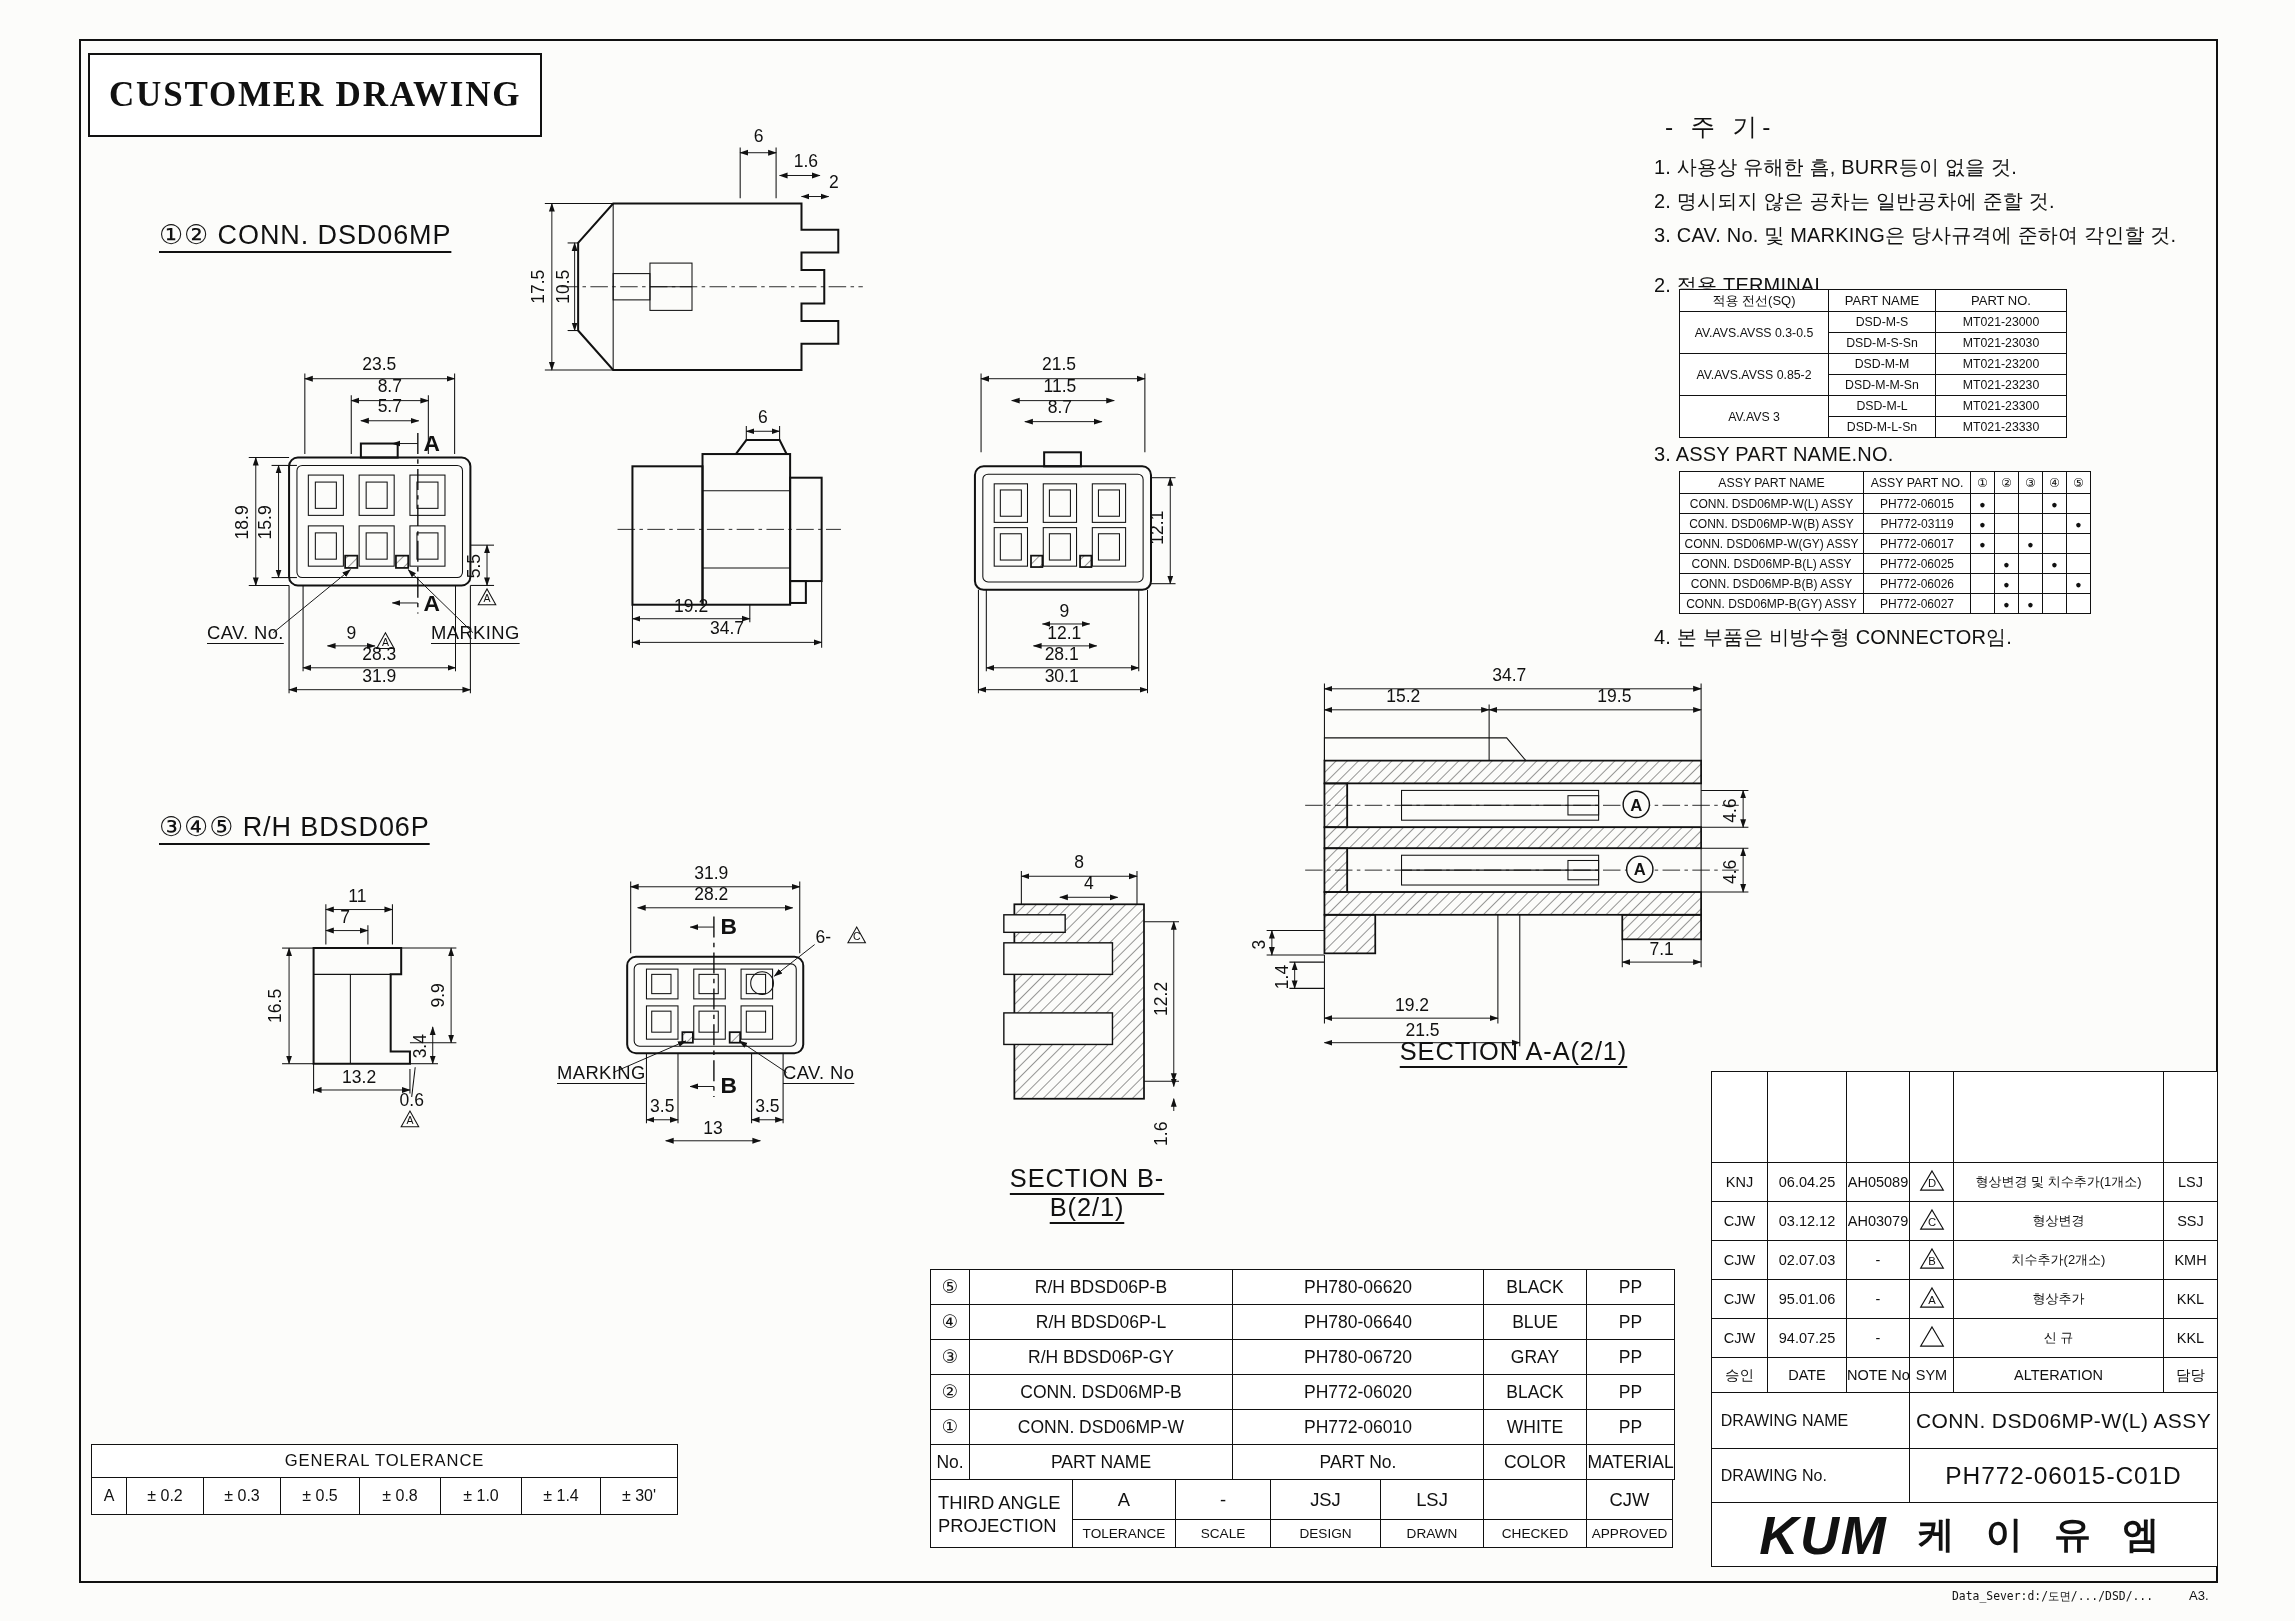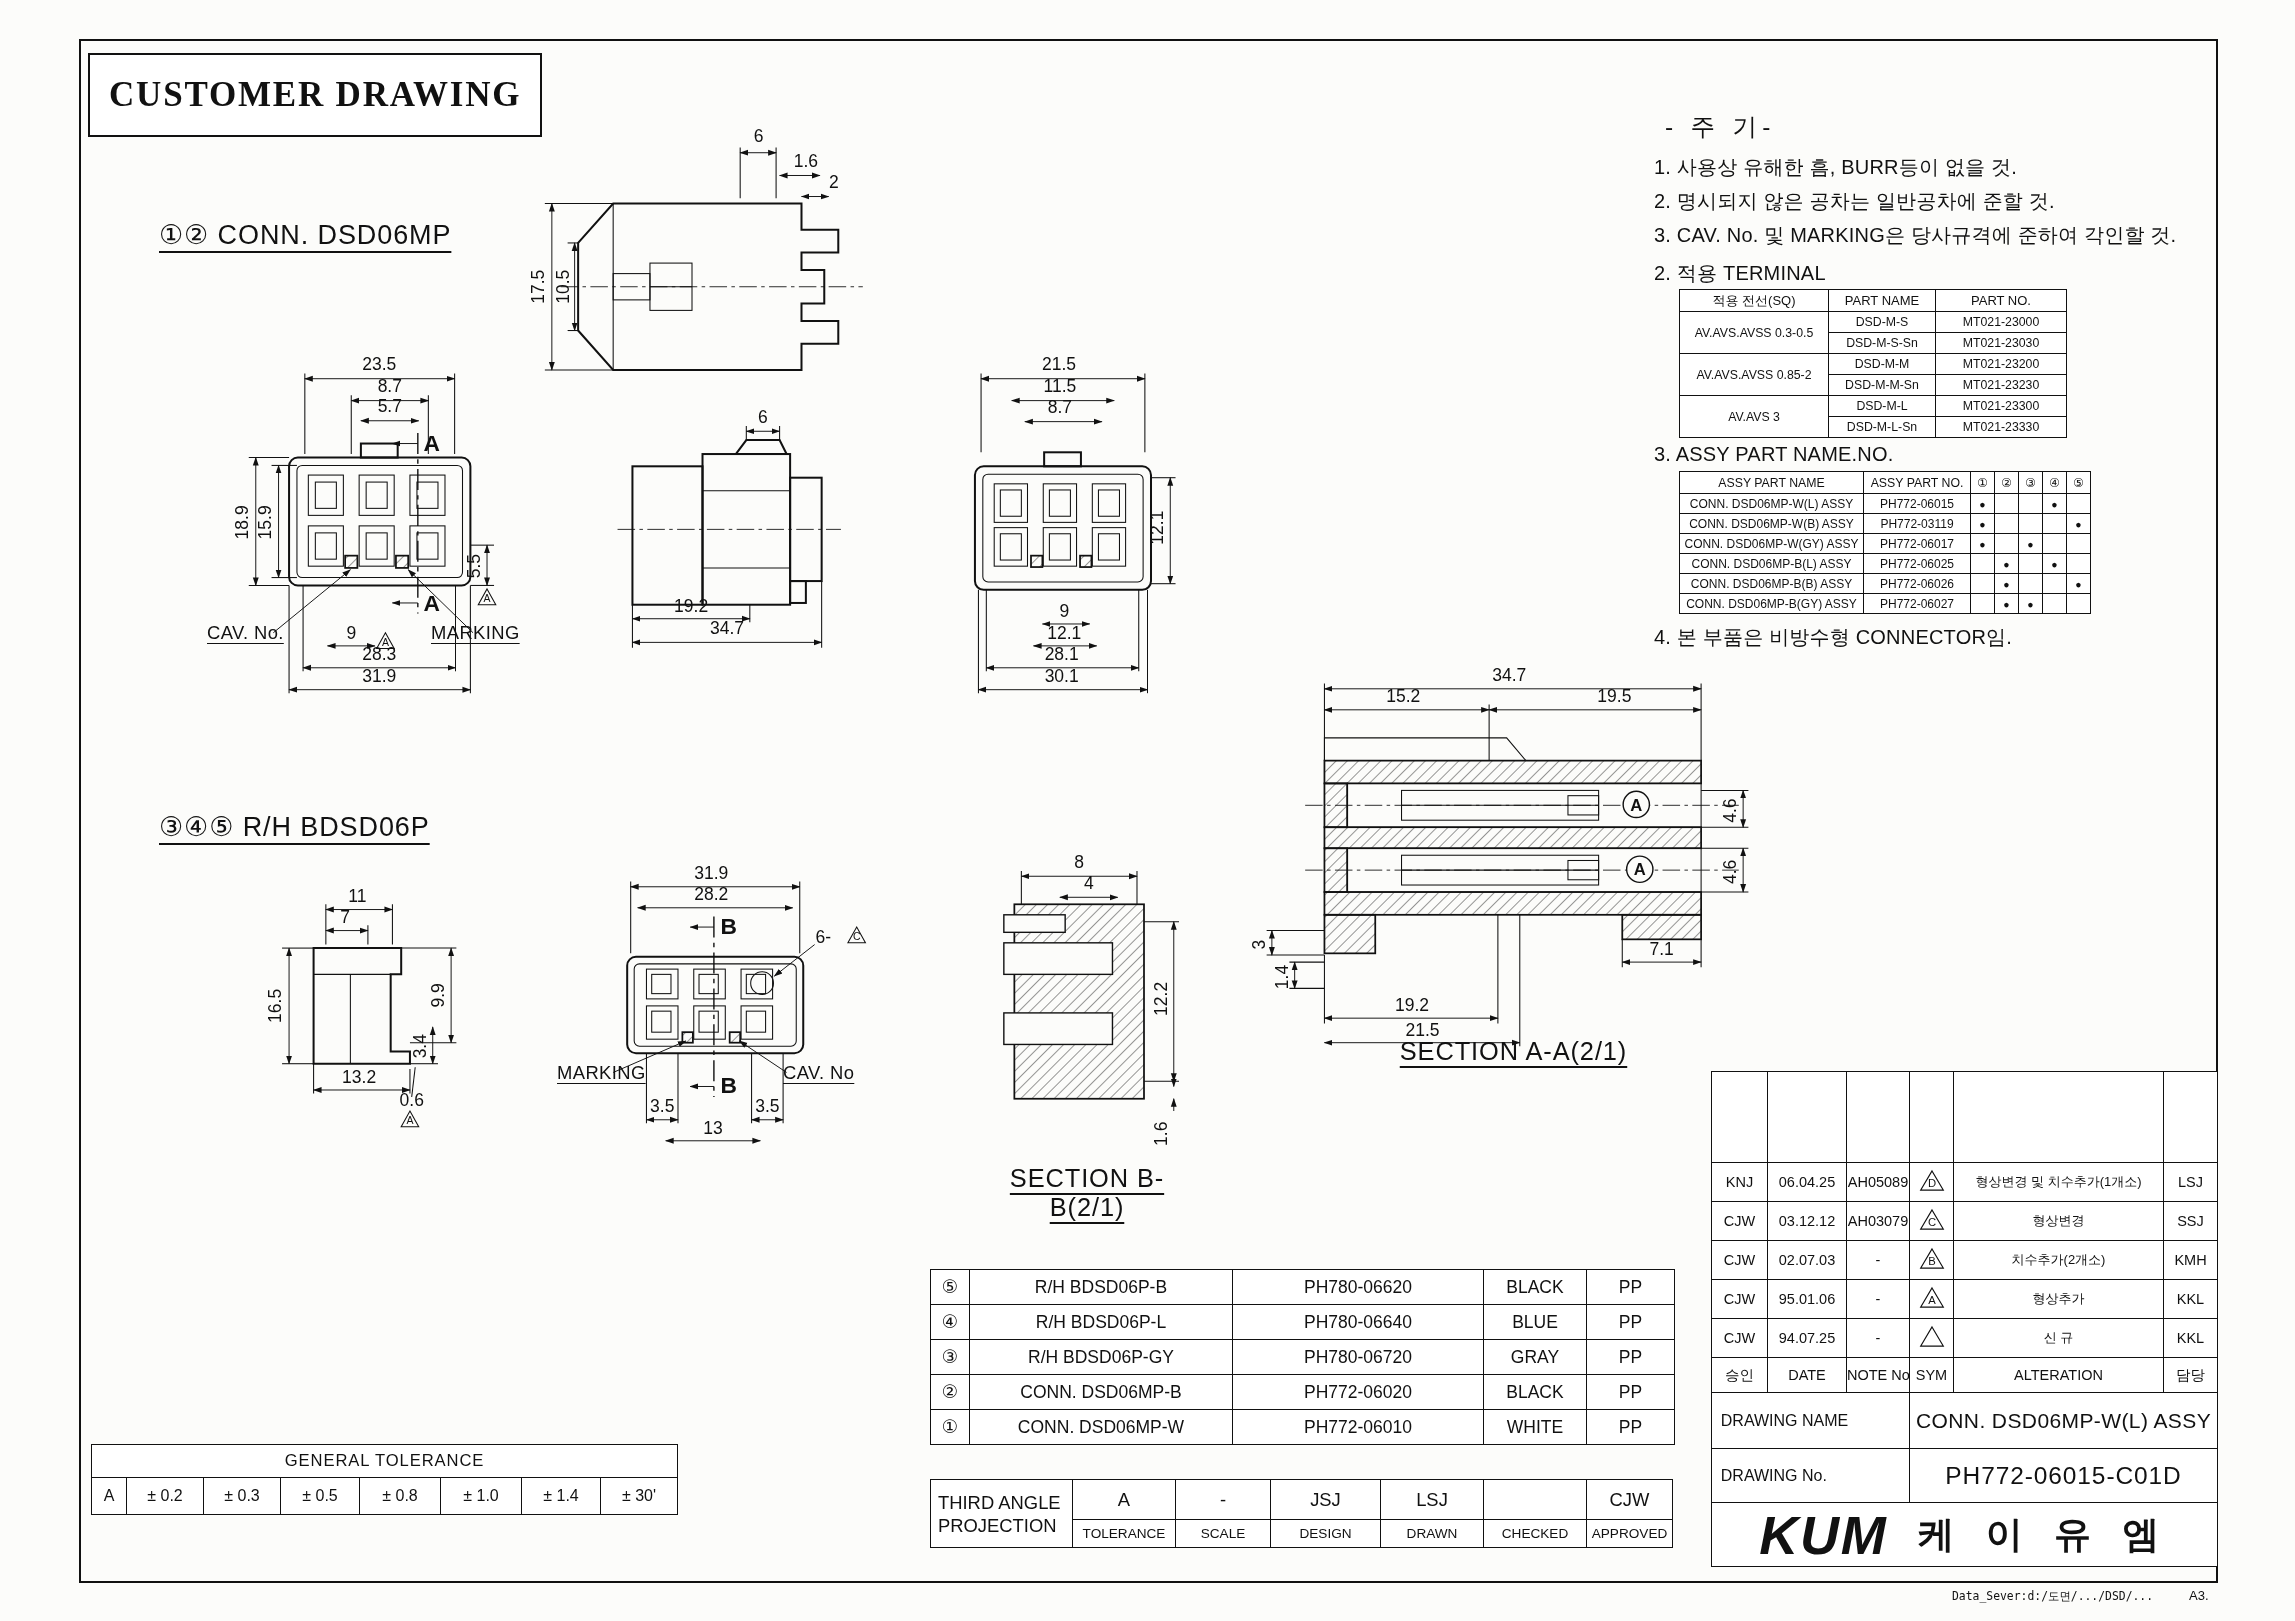--- a/index.html
+++ b/index.html
@@ -431,21 +431,21 @@
   <div class="ann" style="left:557px; top:1062px;">MARKING</div>
   <div class="ann" style="left:783px; top:1062px;">CAV. No</div>
 
   <div class="seclabel" style="left:973px; top:1164px; width:228px;">SECTION B-B(2/1)</div>
   <div class="seclabel" style="left:1391px; top:1037px; width:245px;">SECTION A-A(2/1)</div>
 
   <div class="nheader" style="left:1665px; top:110px;">- 주 기-</div>
   <div class="ntext" style="left:1654px; top:154px;">1. 사용상 유해한 흠, BURR등이 없을 것.</div>
   <div class="ntext" style="left:1654px; top:188px;">2. 명시되지 않은 공차는 일반공차에 준할 것.</div>
   <div class="ntext" style="left:1654px; top:222px;">3. CAV. No. 및 MARKING은 당사규격에 준하여 각인할 것.</div>
-  <div class="ntext" style="left:1654px; top:260px;text-align:right;">2. 적용 TERMINAL</div>
+  <div class="ntext" style="left:1654px; top:272px;text-align:right;">2. 적용 TERMINAL</div>
 
   <table class="dtable term">
     <colgroup>
         <col style="width:149px">
         <col style="width:107px">
         <col style="width:131px">
       </colgroup>
     <tbody>
         <tr>
       <th>적용 전선(SQ)</th>
@@ -599,20 +599,27 @@
       <td>PH772-06020</td>
       <td>BLACK</td>
       <td>PP</td>
     </tr>
     <tr>
       <td class="circ">①</td>
       <td>CONN. DSD06MP-W</td>
       <td>PH772-06010</td>
       <td>WHITE</td>
       <td>PP</td>
+    </tr>
+    <tr>
+      <td>No.</td>
+      <td>PART NAME</td>
+      <td>PART No.</td>
+      <td>COLOR</td>
+      <td>MATERIAL</td>
     </tr>
   </tbody>
     </table>
 
   <table class="dtable tol">
     <colgroup>
         <col style="width:35px">
         <col style="width:77px">
         <col style="width:77px">
         <col style="width:79px">

